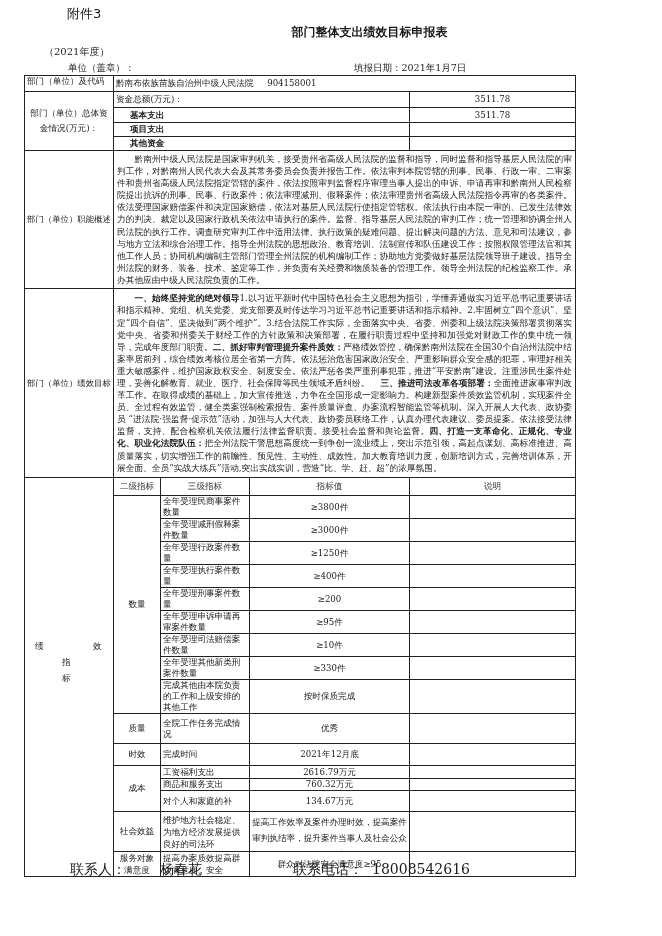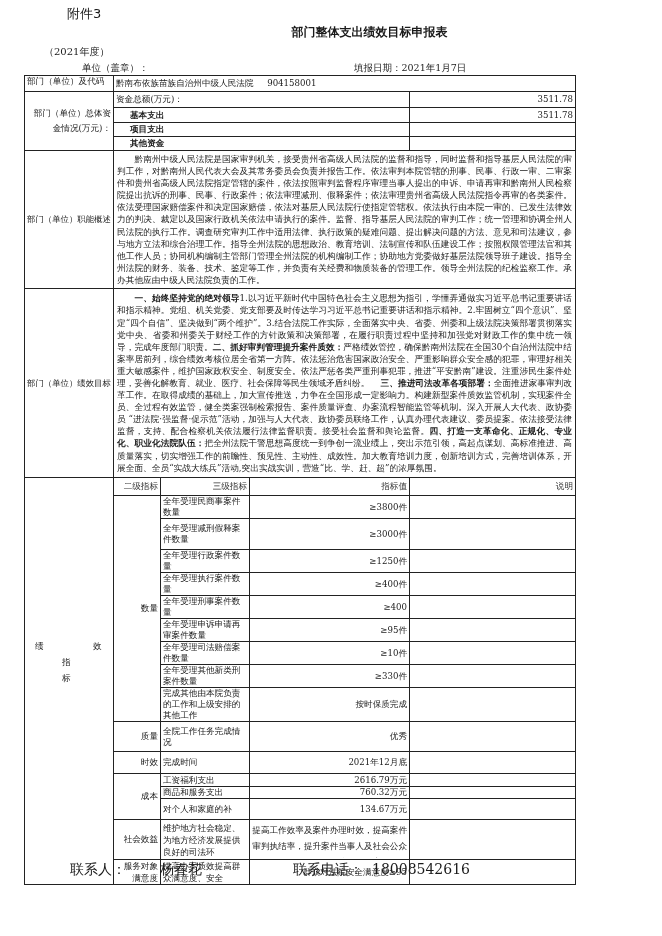--- a/index.html
+++ b/index.html
@@ -2,26 +2,26 @@
 <html><head>
 <meta charset="utf-8">
 <style>
   html, body { margin:0; padding:0; background:#ffffff; }
   body { width:662px; height:936px; position:relative; overflow:hidden;
          font-family:"DejaVu Serif","Liberation Serif",serif; color:#1a1a1a; }
   .abs { position:absolute;padding-left:44px; }
   .attach { left:23px; top:5px; font-family:"DejaVu Sans","Liberation Sans",sans-serif; font-size:13px; }
   .title { left:0; width:651px; top:24px; text-align:center; font-family:"DejaVu Sans","Liberation Sans",sans-serif; font-weight:bold; font-size:12px; }
   .year { left:0; width:662px; top:45px; text-align:left; font-size:10px; }
-  .unit { left:38px; top:62px; font-size:9.5px; }
+  .unit { left:24px; top:62px; font-size:9.5px; }
   .fill-date { left:310px; top:62px; font-size:9.5px; }
   table.main { position:absolute; left:24px; top:75px; width:551px; border-collapse:collapse; table-layout:fixed; font-size:8.6px; line-height:11px; }
   table.main td { border:1px solid #222; padding:0 2px; vertical-align:middle; overflow:hidden; }
   table.main { border:1.5px solid #111; }
-  .c { text-align:right; }
+  .c { text-align:center; }
   .ind { padding-left:16px !important;font-weight:bold; }
   .para { text-align:justify; padding:2px 3px !important; line-height:12.1px; font-size:8.7px;margin-left:6px; }
   .para .first { text-indent:2em; display:block; }
   .b { font-weight:bold; font-family:"DejaVu Sans","Liberation Sans",sans-serif; }
   .lbl { color:#333;margin-top:36px; }
   .footer { top:861px; font-size:14px; }
 </style>
 </head>
 <body>
 
@@ -92,38 +92,38 @@
     <td class="c lbl">指标值</td>
     <td class="c lbl">说明</td>
   </tr>
 
   <tr style="height:23px">
     <td rowspan="9" class="c">数量</td>
     <td>全年受理民商事案件数量</td>
     <td class="c">≥3800件</td>
     <td></td>
   </tr>
-  <tr style="height:31px">
+  <tr style="height:23px">
     <td>全年受理减刑假释案件数量</td>
     <td class="c">≥3000件</td>
     <td></td>
   </tr>
   <tr style="height:23px">
     <td>全年受理行政案件数量</td>
     <td class="c">≥1250件</td>
     <td></td>
   </tr>
   <tr style="height:23px">
     <td>全年受理执行案件数量</td>
     <td class="c">≥400件</td>
     <td></td>
   </tr>
   <tr style="height:23px">
     <td>全年受理刑事案件数量</td>
-    <td class="c">≥400</td>
+    <td class="c">≥200</td>
     <td></td>
   </tr>
   <tr style="height:23px">
     <td>全年受理申诉申请再审案件数量</td>
     <td class="c">≥95件</td>
     <td></td>
   </tr>
   <tr style="height:23px">
     <td>全年受理司法赔偿案件数量</td>
     <td class="c">≥10件</td>

